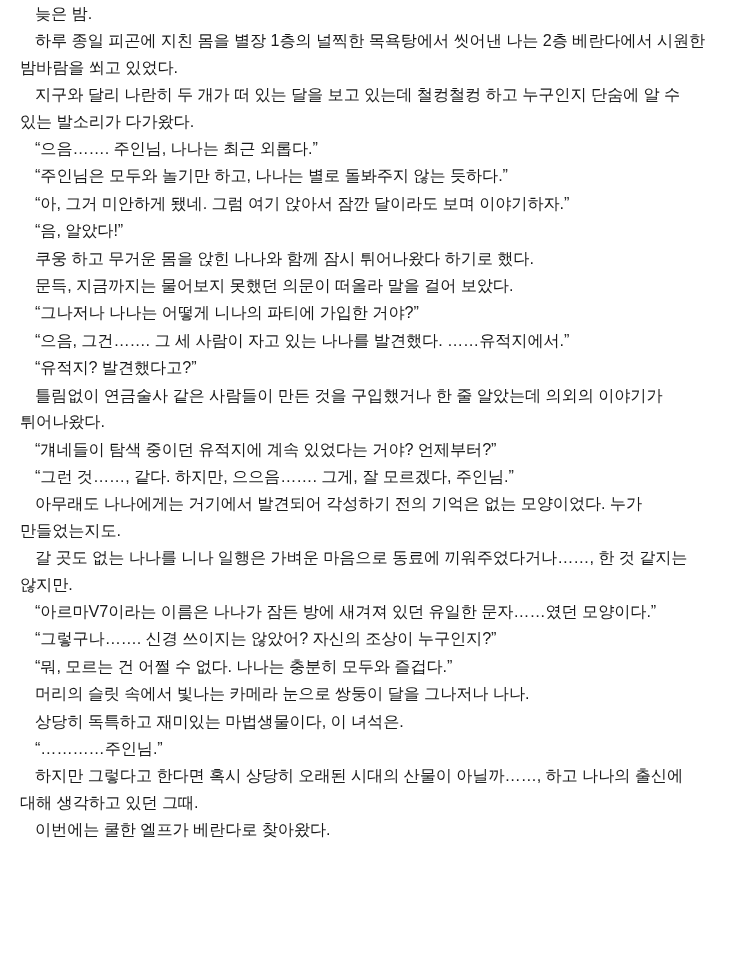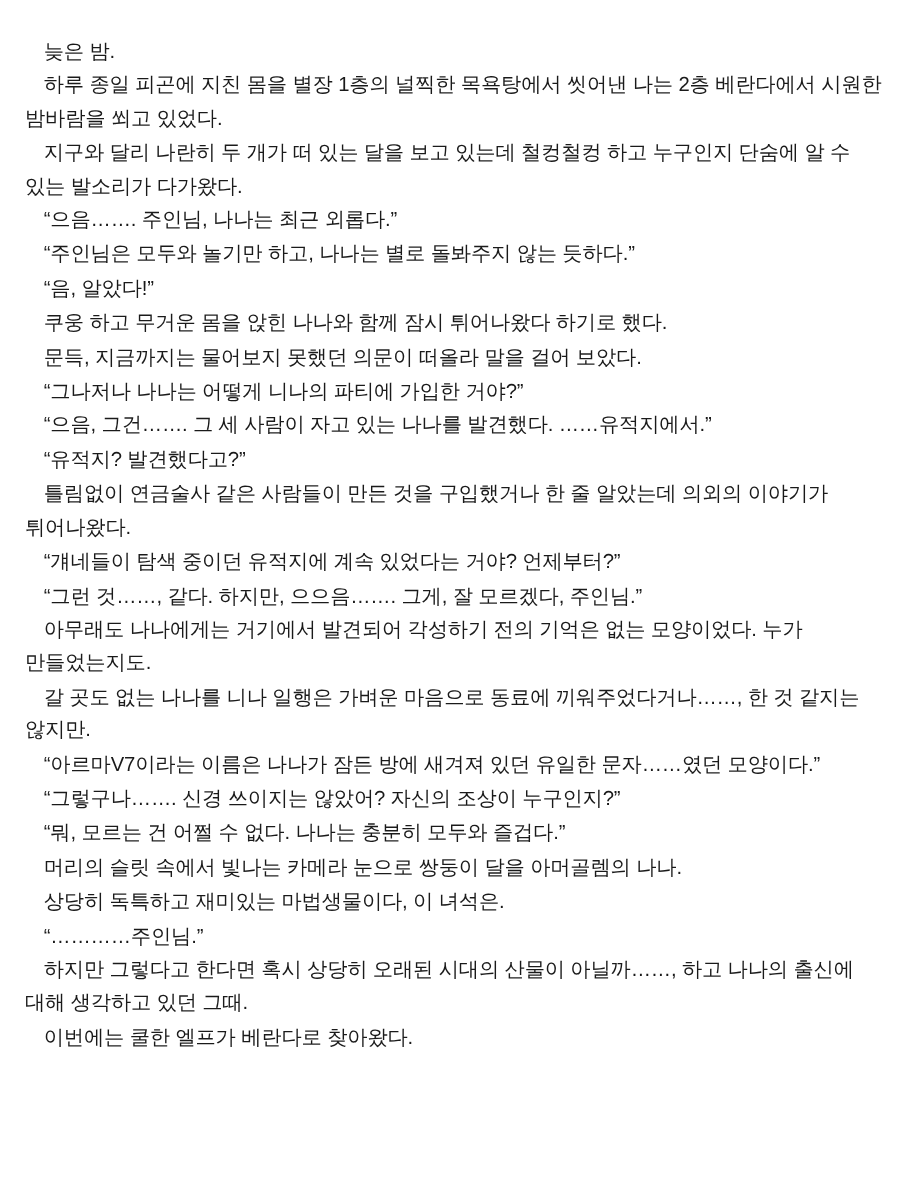--- a/index.html
+++ b/index.html
@@ -10,21 +10,21 @@
   body {
     width: 736px;
     height: 953px;
     font-family: "Liberation Sans", "DejaVu Sans", sans-serif;
     color: #1a1a1a;
   }
   #page {
     box-sizing: border-box;
     width: 736px;
     height: 953px;
-    padding: 28px 22px 10px 20px;
+    padding: 0 22px 10px 20px;
     background: #ffffff;
   }
   .para {
     font-size: 16.2px;
     line-height: 26.4px;
     letter-spacing: -0.1px;
     margin: 0 0 1px 0;
     text-align: left;
     word-break: keep-all;
     white-space: normal;
@@ -36,33 +36,34 @@
 </head>
 <body>
 
 <div id="page">
   <div>
     <p class="para indent">늦은 밤.</p>
     <p class="para indent">하루 종일 피곤에 지친 몸을 별장 1층의 널찍한 목욕탕에서 씻어낸 나는 2층 베란다에서 시원한 밤바람을 쐬고 있었다.</p>
     <p class="para indent">지구와 달리 나란히 두 개가 떠 있는 달을 보고 있는데 철컹철컹 하고 누구인지 단숨에 알 수 있는 발소리가 다가왔다.</p>
     <p class="para indent">“으음……. 주인님, 나나는 최근 외롭다.”</p>
     <p class="para indent">“주인님은 모두와 놀기만 하고, 나나는 별로 돌봐주지 않는 듯하다.”</p>
+    <p class="para indent">“아, 그거 미안하게 됐네. 그럼 여기 앉아서 잠깐 달이라도 보며 이야기하자.”</p>
     <p class="para indent">“음, 알았다!”</p>
     <p class="para indent">쿠웅 하고 무거운 몸을 앉힌 나나와 함께 잠시 튀어나왔다 하기로 했다.</p>
     <p class="para indent">문득, 지금까지는 물어보지 못했던 의문이 떠올라 말을 걸어 보았다.</p>
     <p class="para indent">“그나저나 나나는 어떻게 니나의 파티에 가입한 거야?”</p>
     <p class="para indent">“으음, 그건……. 그 세 사람이 자고 있는 나나를 발견했다. ……유적지에서.”</p>
     <p class="para indent">“유적지? 발견했다고?”</p>
     <p class="para indent">틀림없이 연금술사 같은 사람들이 만든 것을 구입했거나 한 줄 알았는데 의외의 이야기가 튀어나왔다.</p>
     <p class="para indent">“걔네들이 탐색 중이던 유적지에 계속 있었다는 거야? 언제부터?”</p>
     <p class="para indent">“그런 것……, 같다. 하지만, 으으음……. 그게, 잘 모르겠다, 주인님.”</p>
     <p class="para indent">아무래도 나나에게는 거기에서 발견되어 각성하기 전의 기억은 없는 모양이었다. 누가 만들었는지도.</p>
     <p class="para indent">갈 곳도 없는 나나를 니나 일행은 가벼운 마음으로 동료에 끼워주었다거나……, 한 것 같지는 않지만.</p>
     <p class="para indent">“아르마V7이라는 이름은 나나가 잠든 방에 새겨져 있던 유일한 문자……였던 모양이다.”</p>
     <p class="para indent">“그렇구나……. 신경 쓰이지는 않았어? 자신의 조상이 누구인지?”</p>
     <p class="para indent">“뭐, 모르는 건 어쩔 수 없다. 나나는 충분히 모두와 즐겁다.”</p>
-    <p class="para indent">머리의 슬릿 속에서 빛나는 카메라 눈으로 쌍둥이 달을 아머골렘의 나나.</p>
+    <p class="para indent">머리의 슬릿 속에서 빛나는 카메라 눈으로 쌍둥이 달을 그나저나 나나.</p>
     <p class="para indent">상당히 독특하고 재미있는 마법생물이다, 이 녀석은.</p>
     <p class="para indent">“…………주인님.”</p>
     <p class="para indent">하지만 그렇다고 한다면 혹시 상당히 오래된 시대의 산물이 아닐까……, 하고 나나의 출신에 대해 생각하고 있던 그때.</p>
     <p class="para indent">이번에는 쿨한 엘프가 베란다로 찾아왔다.</p>
   </div>
 </div>
 
 </body></html>

